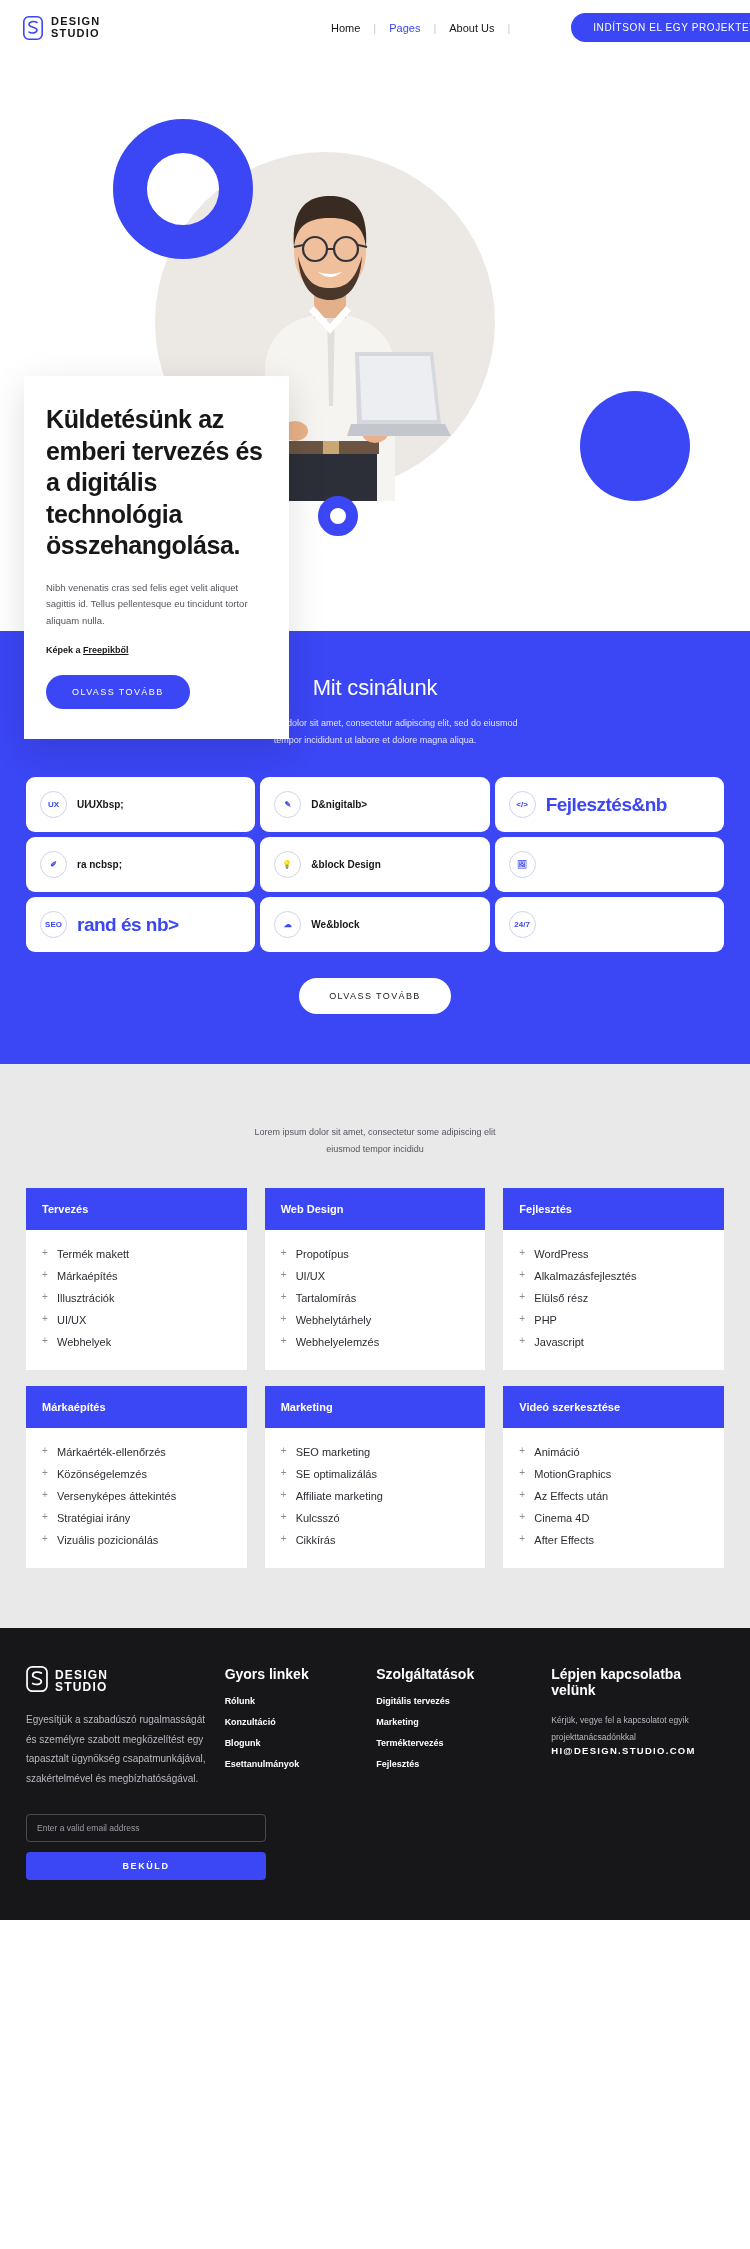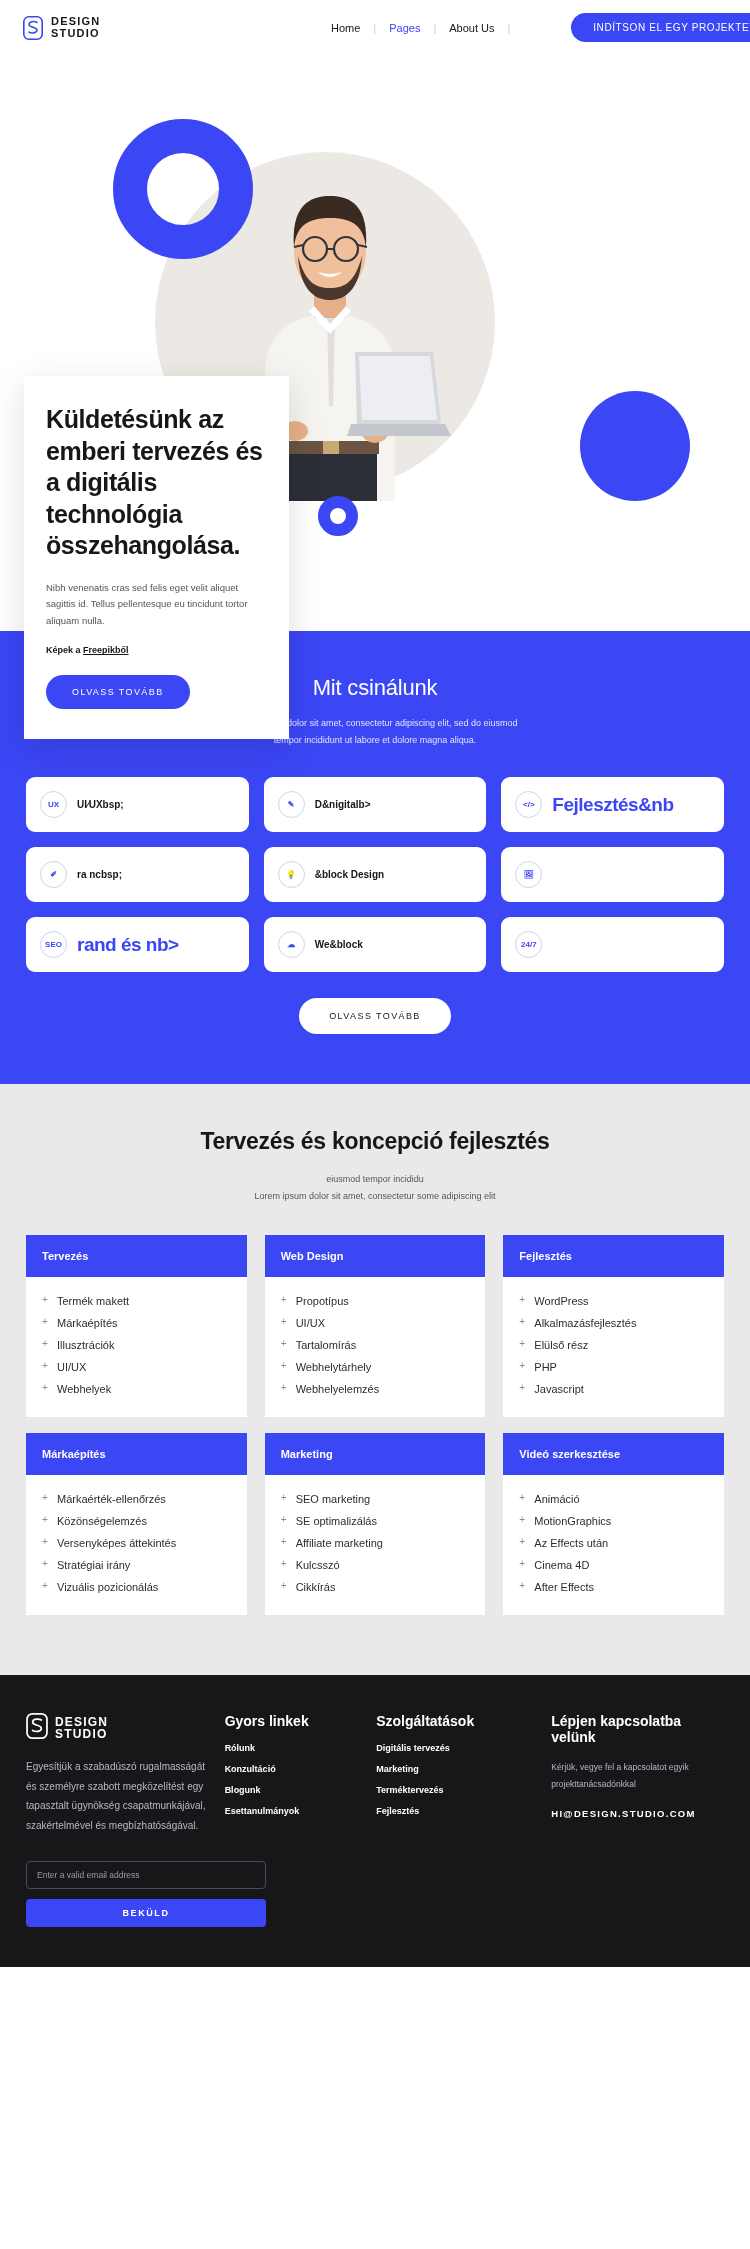--- a/index.html
+++ b/index.html
@@ -157,21 +157,21 @@
     text-align: center;
     margin-top: 14px;
     font-size: 9px;
     line-height: 1.9;
     color: #e2e4ff;
   }
   .svc-grid {
     margin-top: 28px;
     display: grid;
     grid-template-columns: repeat(3, 1fr);
-    gap: 15px;
+    gap: 5px;
   }
   .svc-card {
     background: #fff;
     border-radius: 9px;
     height: 55px;
     display: flex;
     align-items: center;
     gap: 10px;
     padding: 0 14px;
     overflow: visible;
@@ -295,21 +295,20 @@
     text-decoration: none;
     margin-bottom: 11px;
   }
   .f-text {
     font-size: 8.5px;
     line-height: 1.9;
     color: #b9bac1;
   }
   .f-mail {
     display: block;
-    margin-top: 16px;
     font-size: 9.5px;
     font-weight: bold;
     letter-spacing: 1.3px;
     color: #fff;
     text-decoration: none;
   }
   .f-form { margin-top: 26px; width: 240px; }
   .f-input {
     width: 100%;
     height: 28px;
@@ -468,24 +467,23 @@
         <span class="svc-label"></span>
       </div>
     </div>
 
     <div class="svc-more-wrap">
       <button class="svc-more">OLVASS TOVÁBB</button>
     </div>
   </div>
 
   <div class="concept">
-    <h2>Tervezés és koncepció fejlesztés</h2>
     <div class="sub">
+      <div>Lorem ipsum dolor sit amet, consectetur some adipiscing elit</div>
       <div>eiusmod tempor incididu</div>
-      <div>Lorem ipsum dolor sit amet, consectetur some adipiscing elit</div>
     </div>
 
     <div class="cards">
       <div class="card">
         <div class="card-head">Tervezés</div>
         <ul class="card-body">
           <li>Termék makett</li>
           <li>Márkaépítés</li>
           <li>Illusztrációk</li>
           <li>UI/UX</li>

